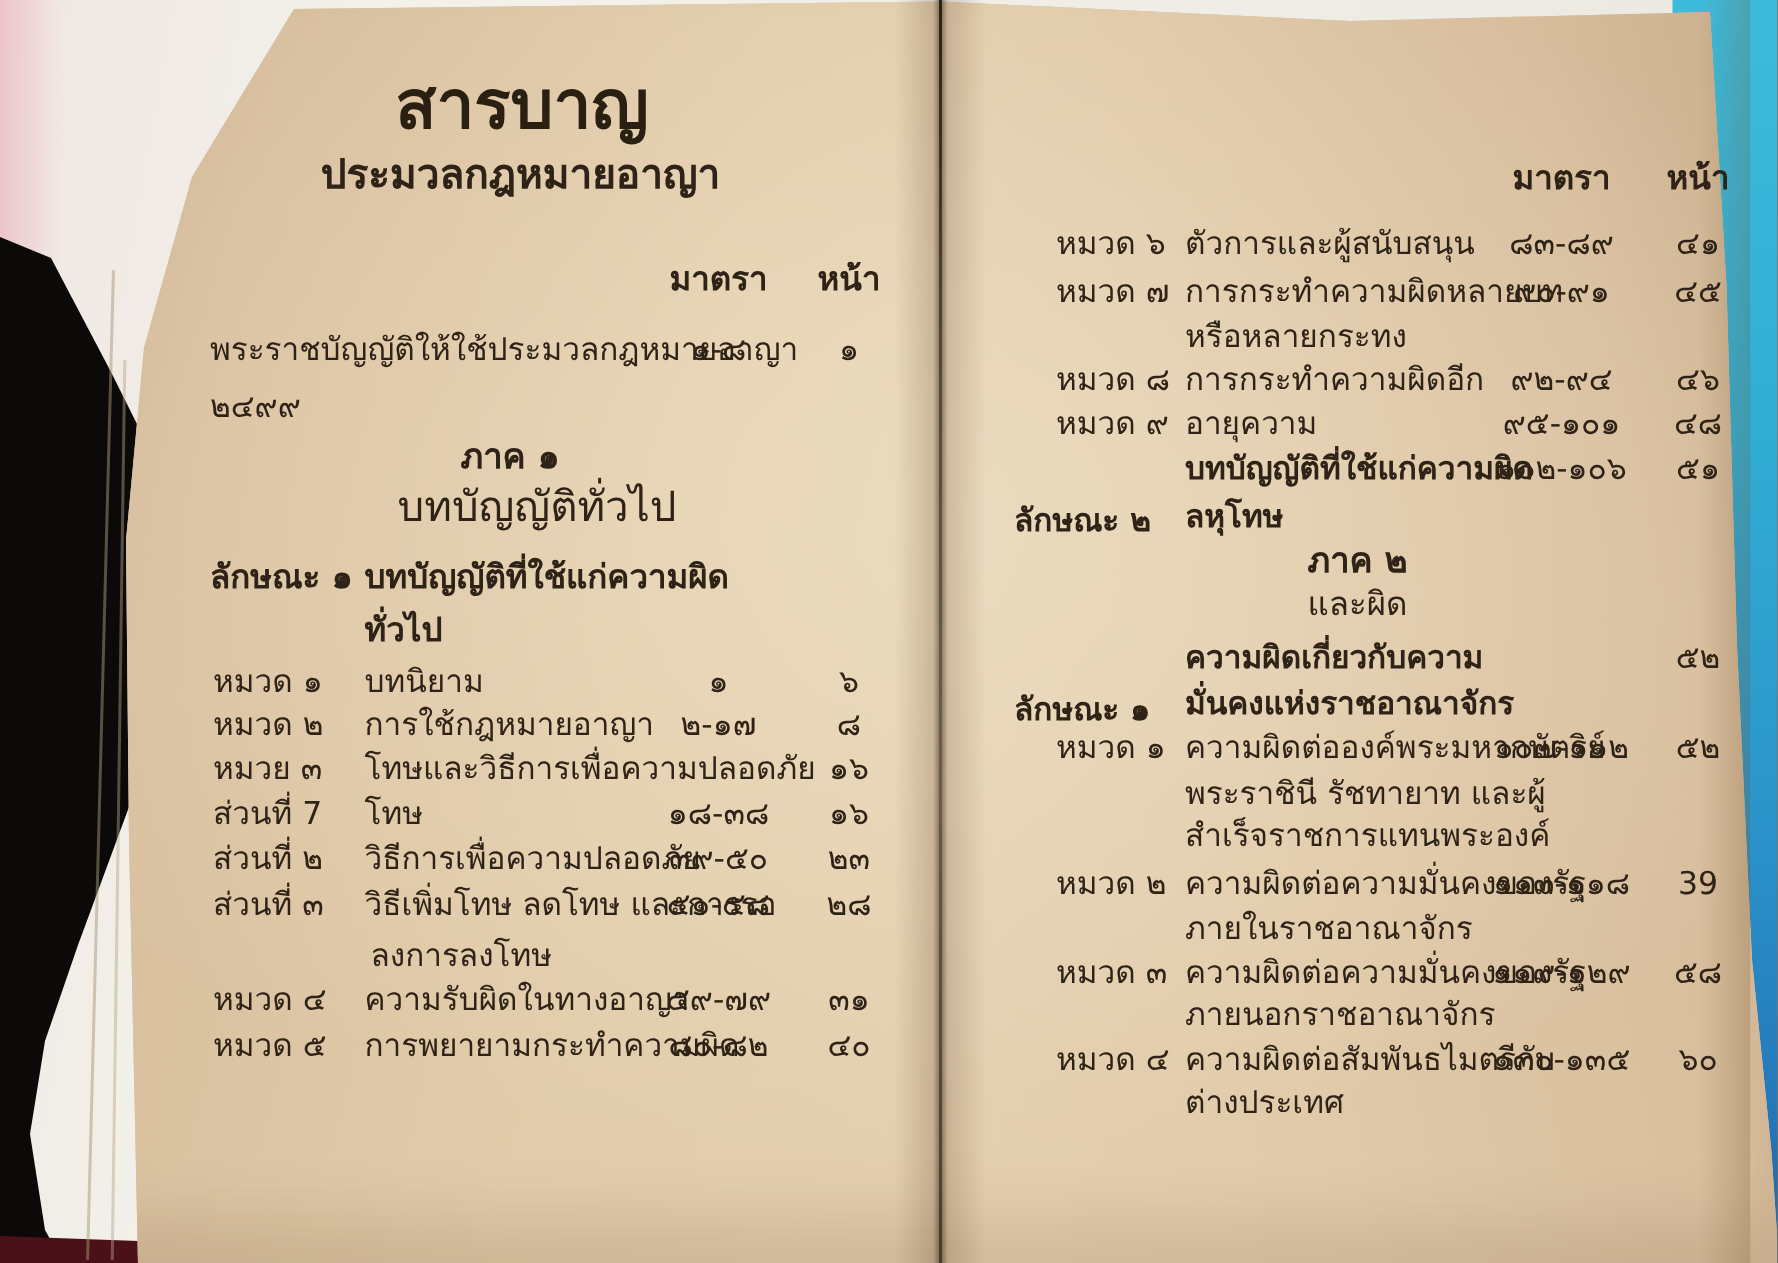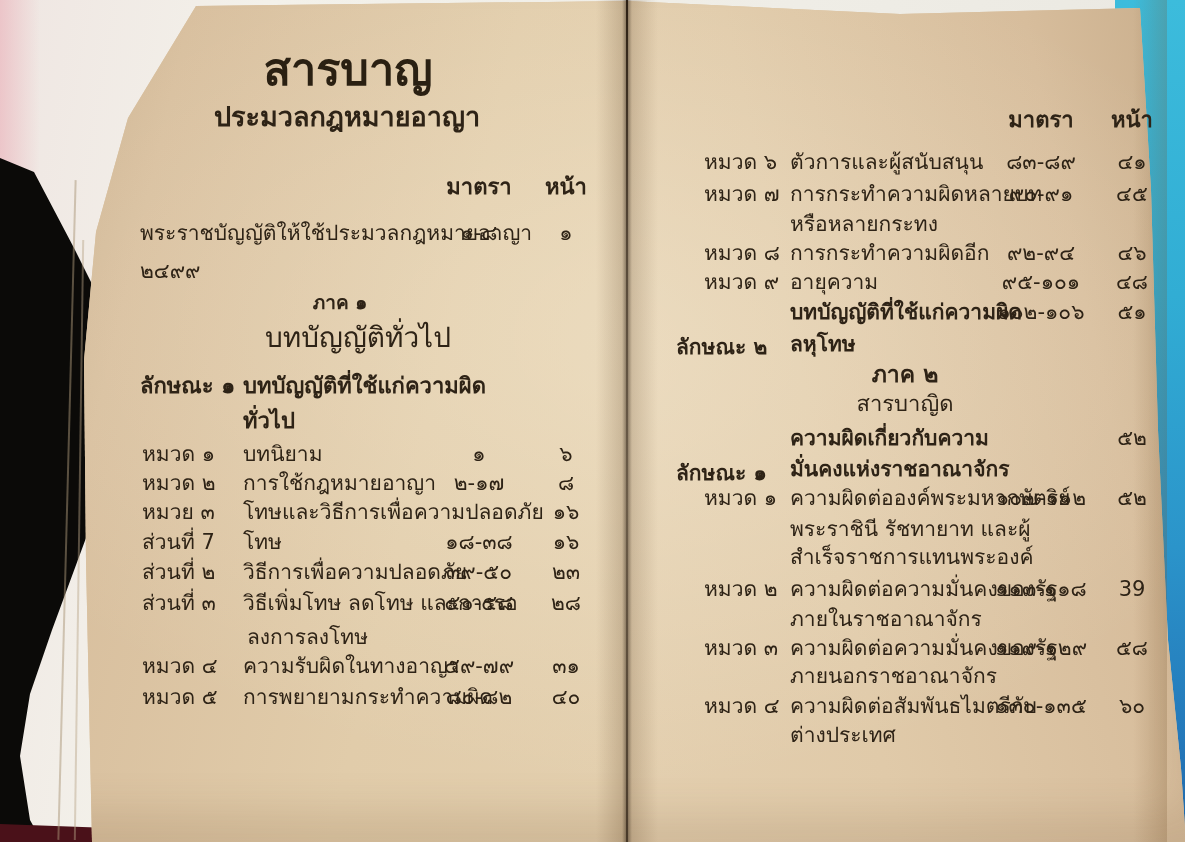--- a/index.html
+++ b/index.html
@@ -111,21 +111,21 @@
 
   <div class="row" style="top:219px">
     <span class="t" style="left:140px;top:0">พระราชบัญญัติให้ใช้ประมวลกฎหมายอาญา</span>
     <span class="t l-mat" style="top:0">๑-๘</span>
     <span class="t l-pg" style="top:0">๑</span>
   </div>
   <div class="row" style="top:257px">
     <span class="t" style="left:140px;top:0">๒๔๙๙</span>
   </div>
 
-  <div class="t b ctr" style="left:190px;top:290px;width:300px;font-size:19px">ภาค ๑</div>
+  <div class="t b ctr" style="left:190px;top:290px;width:300px;font-size:23px">ภาค ๑</div>
   <div class="t ctr" style="left:208px;top:319px;width:300px;font-size:28px">บทบัญญัติทั่วไป</div>
 
   <div class="row" style="top:371px">
     <span class="t b" style="left:140px;top:0;font-size:22px">ลักษณะ ๑</span>
     <span class="t b l-ttl" style="top:0;font-size:22px">บทบัญญัติที่ใช้แก่ความผิด</span>
   </div>
   <div class="row" style="top:406px">
     <span class="t b l-ttl" style="top:0;font-size:22px">ทั่วไป</span>
   </div>
 
@@ -216,21 +216,21 @@
     <span class="t b r-lak" style="top:0">ลักษณะ ๒</span>
     <span class="t b r-ttl" style="top:0">บทบัญญัติที่ใช้แก่ความผิด</span>
     <span class="t r-mat" style="top:0">๑๐๒-๑๐๖</span>
     <span class="t r-pg" style="top:0">๕๑</span>
   </div>
   <div class="row" style="top:330px">
     <span class="t b r-ttl" style="top:0">ลหุโทษ</span>
   </div>
 
   <div class="t b ctr" style="left:755px;top:359px;width:300px;font-size:23px">ภาค ๒</div>
-  <div class="t ctr" style="left:755px;top:389px;width:300px;font-size:22px">สารบาญิด</div>
+  <div class="t ctr" style="left:755px;top:389px;width:300px;font-size:22px">และผิด</div>
 
   <div class="row" style="top:424px">
     <span class="t b r-lak" style="top:0">ลักษณะ ๑</span>
     <span class="t b r-ttl" style="top:0">ความผิดเกี่ยวกับความ</span>
     <span class="t r-pg" style="top:0">๕๒</span>
   </div>
   <div class="row" style="top:455px">
     <span class="t b r-ttl" style="top:0">มั่นคงแห่งราชอาณาจักร</span>
   </div>
 

